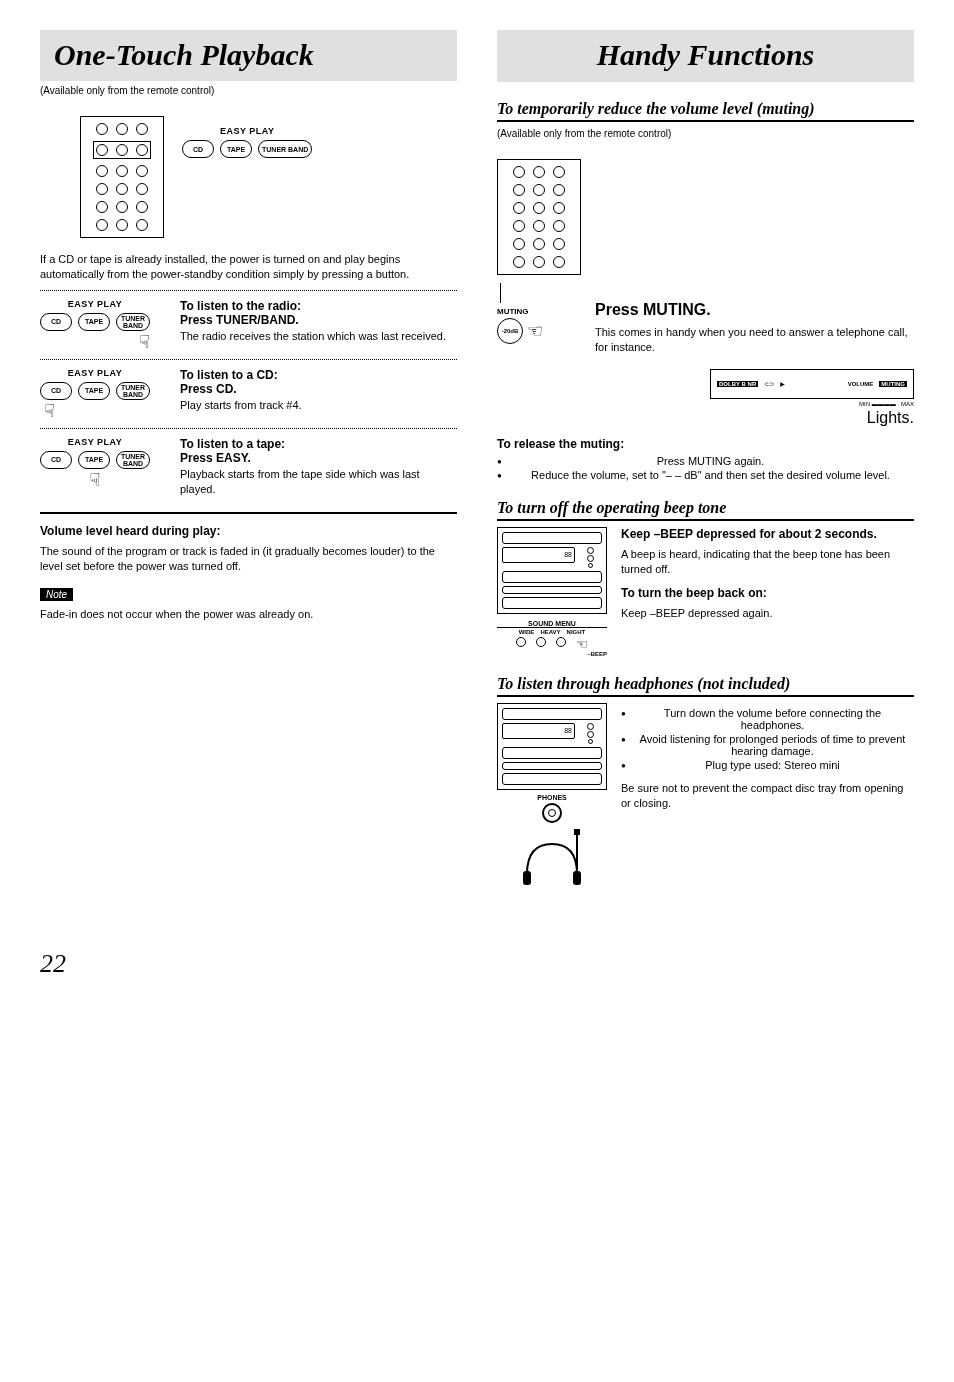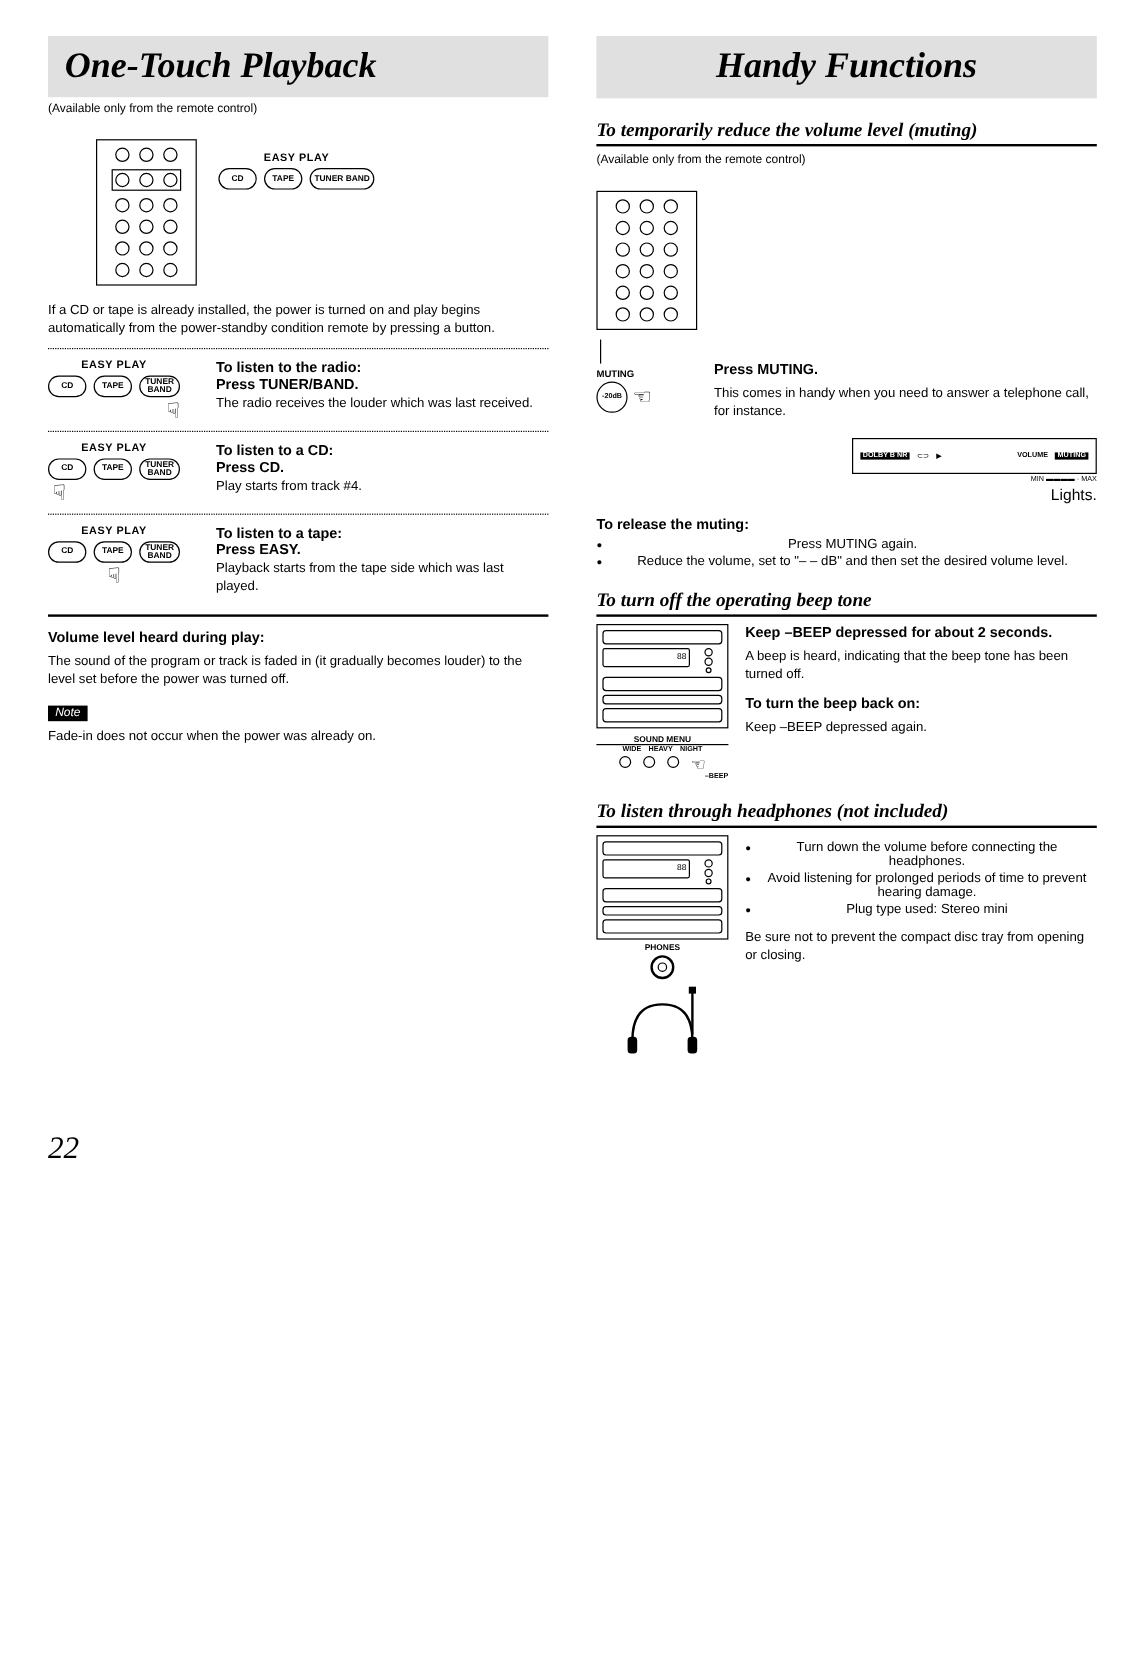--- a/index.html
+++ b/index.html
@@ -158,21 +158,21 @@
     width: 190px;
     height: 28px;
     margin: 8px 0 2px auto;
     display:flex; align-items:center; justify-content:space-between;
     padding: 0 6px;
     font-size: 6px;
   }
   .display-box .lbl { font-weight:bold; }
   .db-seg { display:flex; gap:6px; align-items:center; }
   .lights-label {
-    font-size: 13px;
+    font-size: 16px;
     text-align: right;
     margin: 2px 0 10px 0;
   }
   .bullet-list {
     margin: 4px 0;
     padding: 0;
     list-style: none;
     font-size: 11px;
   }
   .bullet-list li {
@@ -291,37 +291,37 @@
       <div class="remote-legend">
         <div class="legend-label">EASY PLAY</div>
         <div class="pill-row">
           <span class="pill">CD</span>
           <span class="pill">TAPE</span>
           <span class="pill">TUNER BAND</span>
         </div>
       </div>
     </div>
 
-    <div class="body-text">If a CD or tape is already installed, the power is turned on and play begins automatically from the power-standby condition remote by pressing a button.</div>
+    <div class="body-text">If a CD or tape is already installed, the power is turned on and play begins automatically from the power-standby condition simply by pressing a button.</div>
     <hr class="dotted-sep">
 
     <div class="easy-row">
       <div class="easy-buttons">
         <div class="legend-label">EASY PLAY</div>
         <div class="pill-row">
           <span class="pill">CD</span>
           <span class="pill">TAPE</span>
           <span class="pill">TUNER BAND</span>
         </div>
         <div class="hand" style="text-align:right;margin-top:2px;">☟</div>
       </div>
       <div class="easy-text">
         <div class="step-title">To listen to the radio:</div>
         <div class="bold">Press TUNER/BAND.</div>
-        <div class="body-text" style="margin-top:2px;">The radio receives the louder which was last received.</div>
+        <div class="body-text" style="margin-top:2px;">The radio receives the station which was last received.</div>
       </div>
     </div>
     <hr class="dotted-sep">
 
     <div class="easy-row">
       <div class="easy-buttons">
         <div class="legend-label">EASY PLAY</div>
         <div class="pill-row">
           <span class="pill">CD</span>
           <span class="pill">TAPE</span>
@@ -403,21 +403,21 @@
             </div>
         </div>
         <div class="connector-line"></div>
         <div class="muting-label">MUTING</div>
         <div style="display:flex;gap:4px;align-items:center;">
           <div class="mute-btn">-20dB</div>
           <span class="hand">☜</span>
         </div>
       </div>
       <div class="text-col" style="margin-top:150px;">
-        <div class="bold" style="font-size:12px;">Press MUTING.</div>
+        <div class="bold" style="font-size:16px;">Press MUTING.</div>
         <div class="body-text">This comes in handy when you need to answer a telephone call, for instance.</div>
       </div>
     </div>
 
     <div class="display-box">
       <div class="db-seg">
         <span class="lbl" style="background:#000;color:#fff;padding:0 2px;">DOLBY B NR</span>
         <span>⊂⊃</span>
         <span>▶</span>
       </div>

